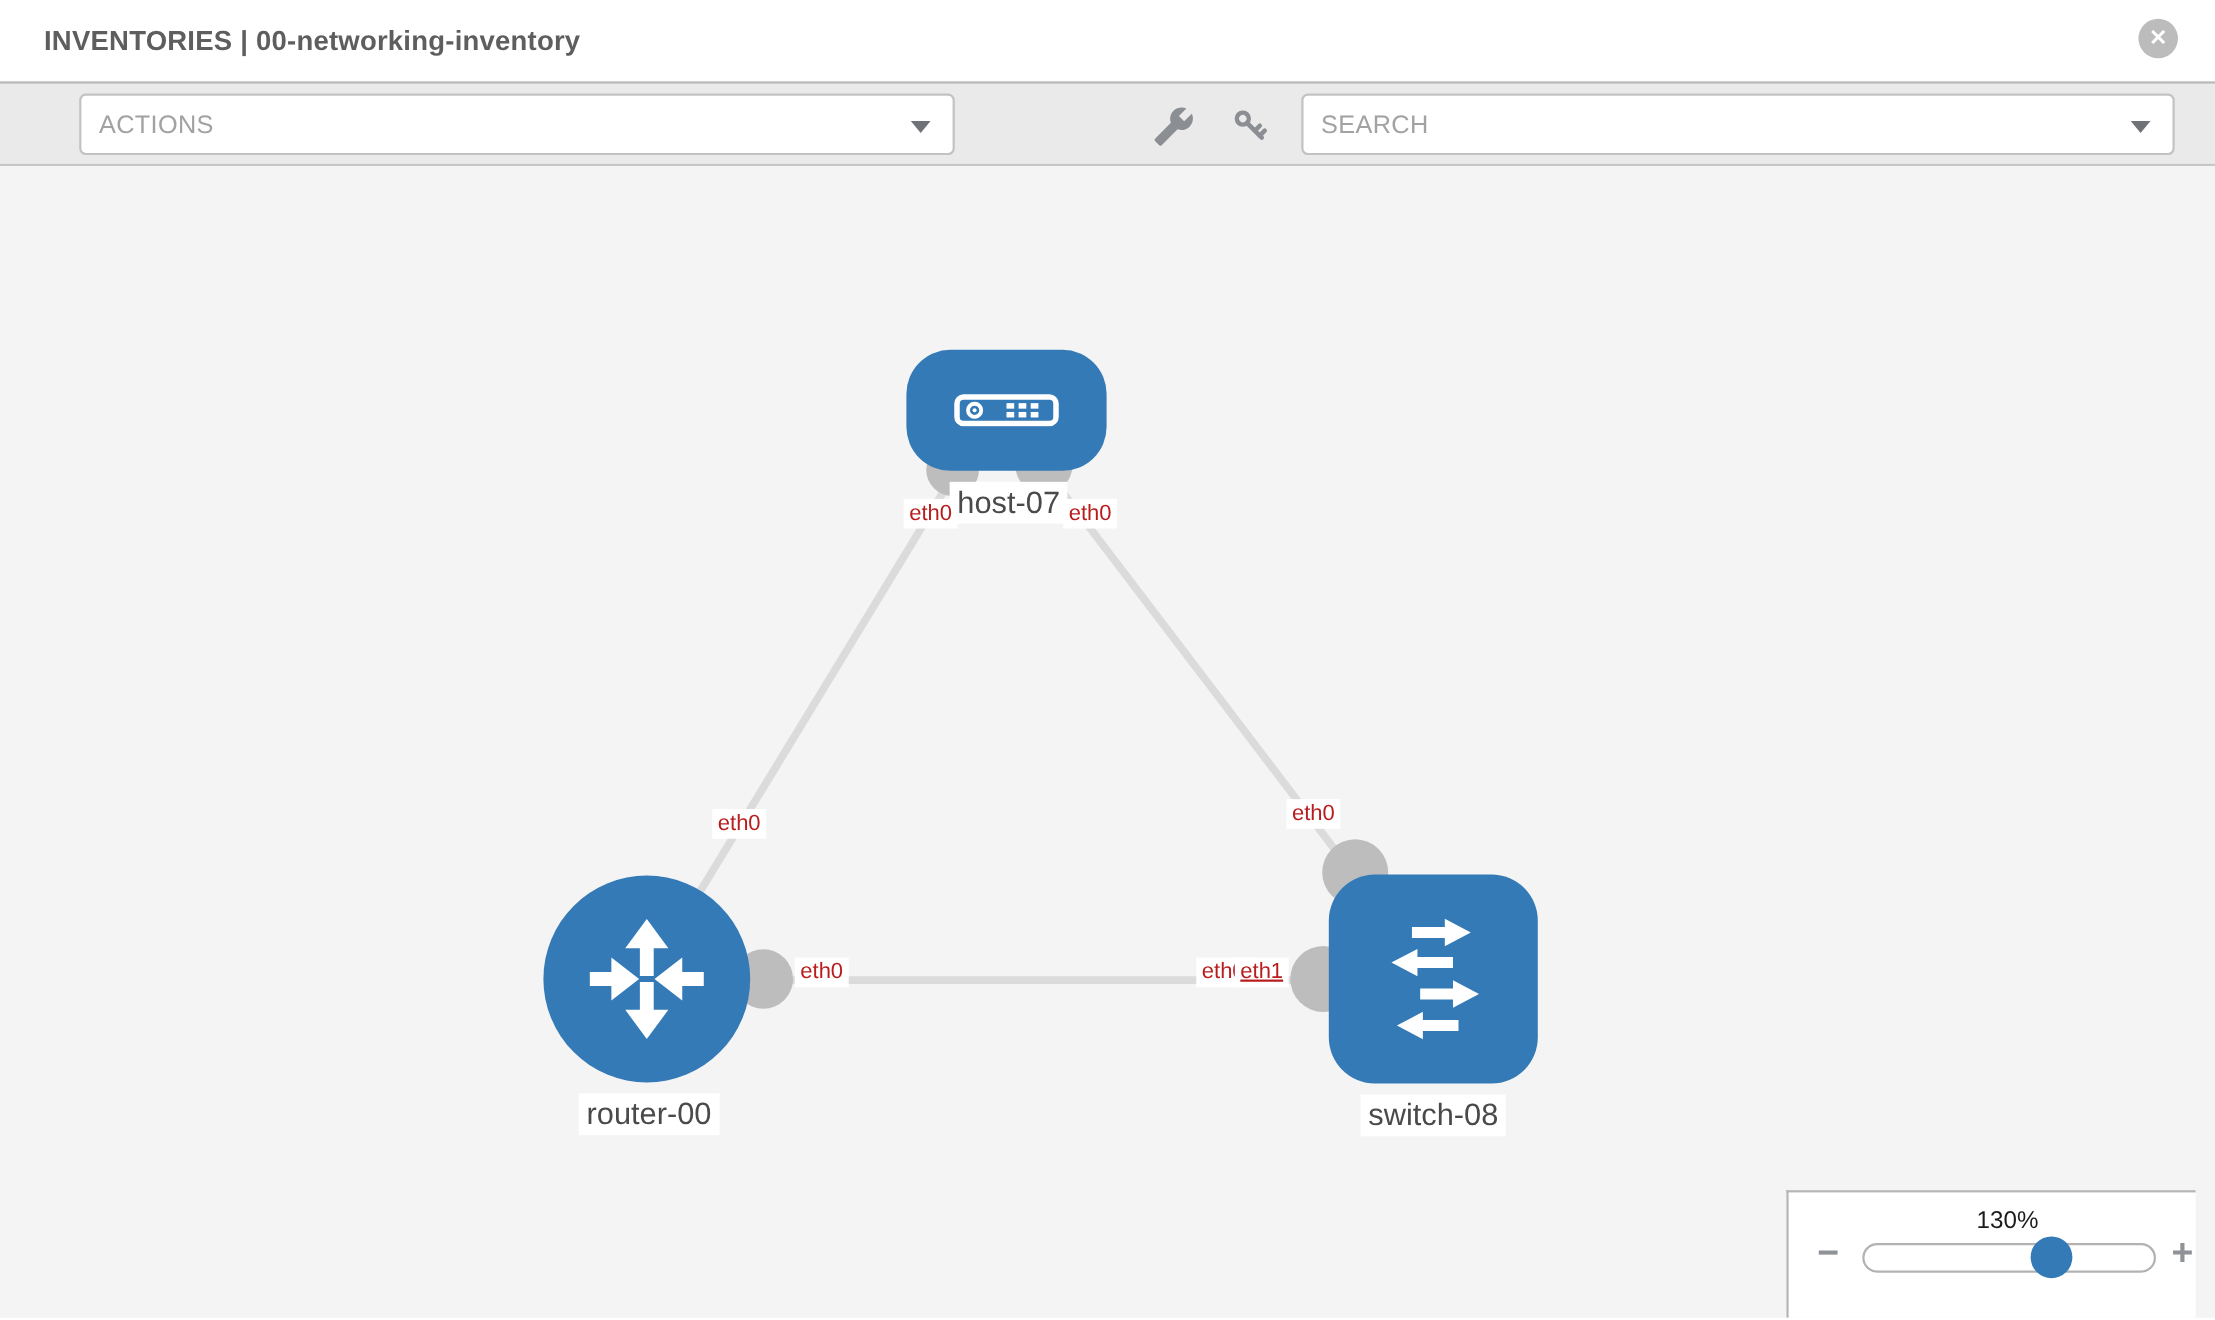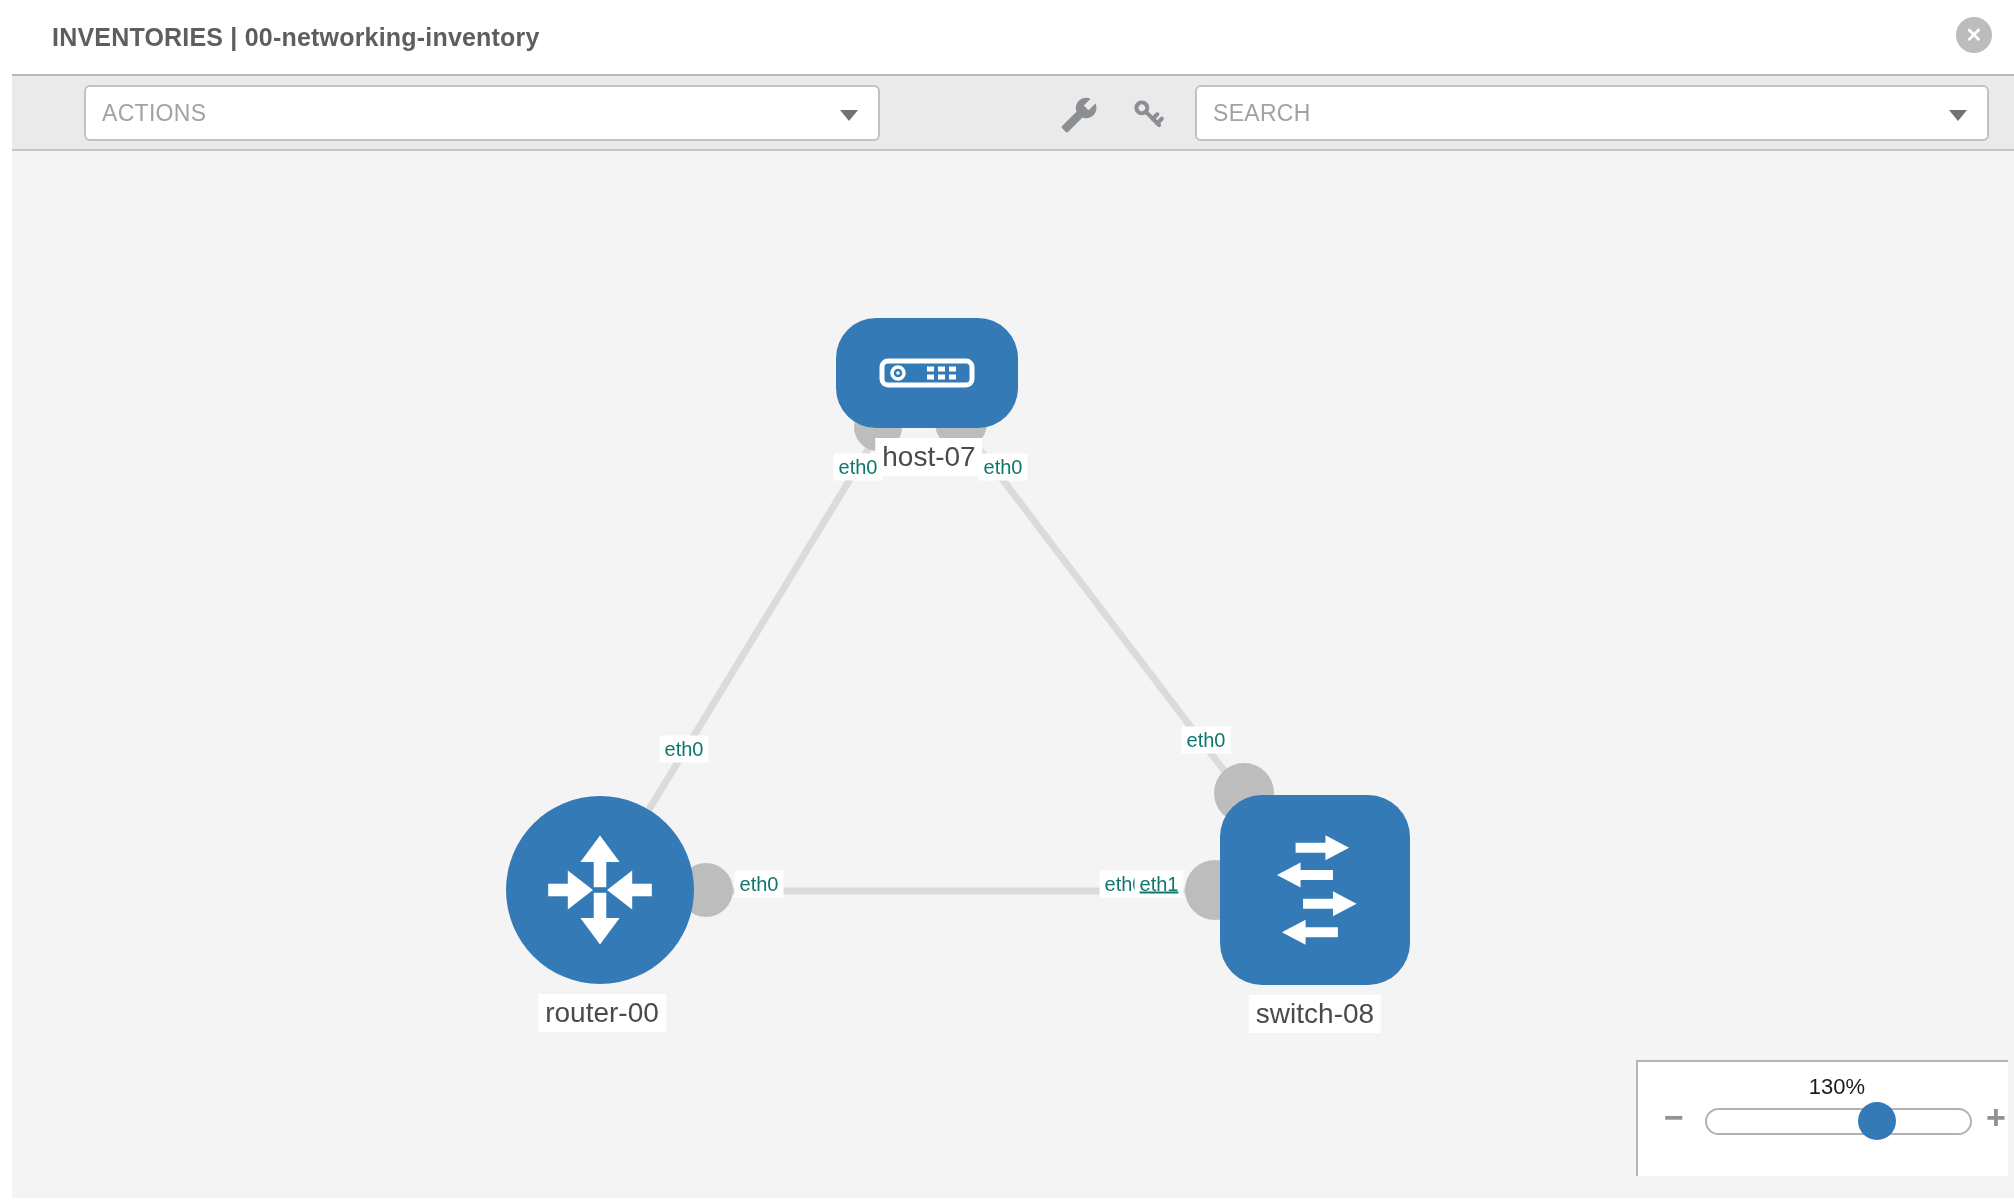--- a/index.html
+++ b/index.html
@@ -1,18 +1,18 @@
 <!DOCTYPE html>
 <html><head>
 <meta charset="utf-8">
 <style>
   * { margin:0; padding:0; box-sizing:border-box; }
   html,body { width:2014px; height:1200px; overflow:hidden; background:#fff;
               font-family:"Liberation Sans", sans-serif; }
-  .app { position:relative; width:2014px; height:1200px;padding-left:12px; }
+  .app { position:relative; width:2014px; height:1200px; }
 
   
   .header { position:relative; height:74px; background:#ffffff; display:flex; align-items:center; }
   .title { margin-left:40px; font-size:25px; font-weight:700; color:#5e5e5e; letter-spacing:.2px; }
   .close-btn { position:absolute; left:1944px; top:17px; width:36px; height:36px;
                border-radius:50%; background:#bcbcbc; border:none; cursor:pointer;
                display:flex; align-items:center; justify-content:center; }
   .close-btn span { color:#fff; font-size:20px; font-weight:700; line-height:1; }
 
   
@@ -41,24 +41,24 @@
 
   .node { position:absolute; z-index:2; background:#337ab7; display:flex;
           align-items:center; justify-content:center; cursor:pointer; }
   .node-host   { left:824px;  top:167px; width:182px; height:110px; border-radius:40px; }
   .node-router { left:494px;  top:645px; width:188px; height:188px; border-radius:50%; }
   .node-switch { left:1208px; top:644px; width:190px; height:190px; border-radius:42px; }
 
   .lbl { position:absolute; z-index:3; background:#ffffff; white-space:nowrap;
          transform:translate(-50%,-50%); }
   .node-lbl { font-size:28px; color:#4a4a4a; padding:3px 7px; }
-  .eth-lbl  { font-size:20px; color:#0f766e; padding:2px 5px; }
+  .eth-lbl  { font-size:20px; color:#b91c1c; padding:2px 5px; }
 
   
-  .zoom-panel { position:absolute; z-index:4; left:1624px; top:909px; width:372px; height:116px;
+  .zoom-panel { position:absolute; z-index:4; left:1624px; top:931px; width:372px; height:116px;
                 background:#fff; border-top:2px solid #b5b5b5; border-left:2px solid #b5b5b5; }
   .zoom-value { position:absolute; left:199px; top:12px; transform:translateX(-50%);
                 font-size:22px; color:#1c1c1c; }
   .zoom-minus, .zoom-plus { position:absolute; top:38px; background:none; border:none;
                 font-size:34px; font-weight:700; color:#8f9296; cursor:pointer; line-height:1; }
   .zoom-minus { left:26px; }
   .zoom-plus  { left:348px; }
   .zoom-track { position:absolute; left:67px; top:46px; width:267px; height:27px;
                 background:#fff; border:2px solid #b2b2b2; border-radius:14px; cursor:pointer; }
   .zoom-knob  { position:absolute; left:220px; top:40px; width:38px; height:38px;

